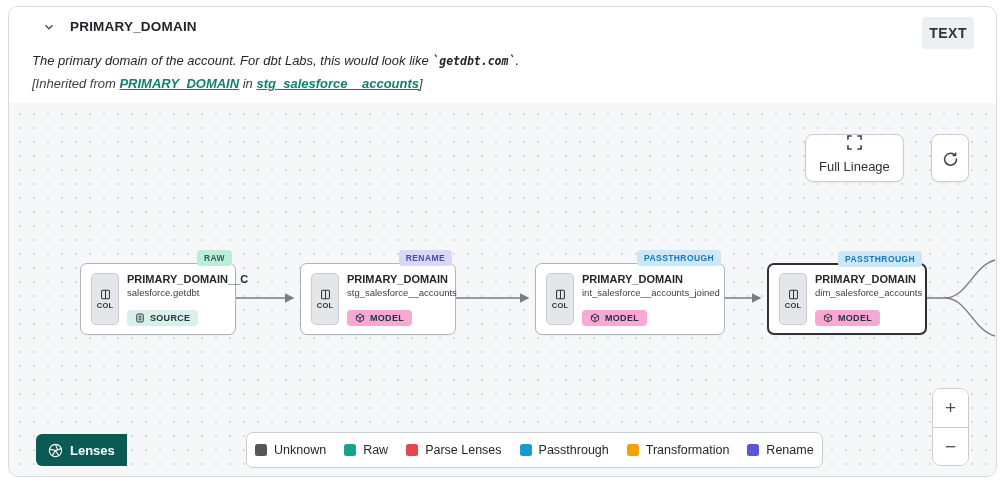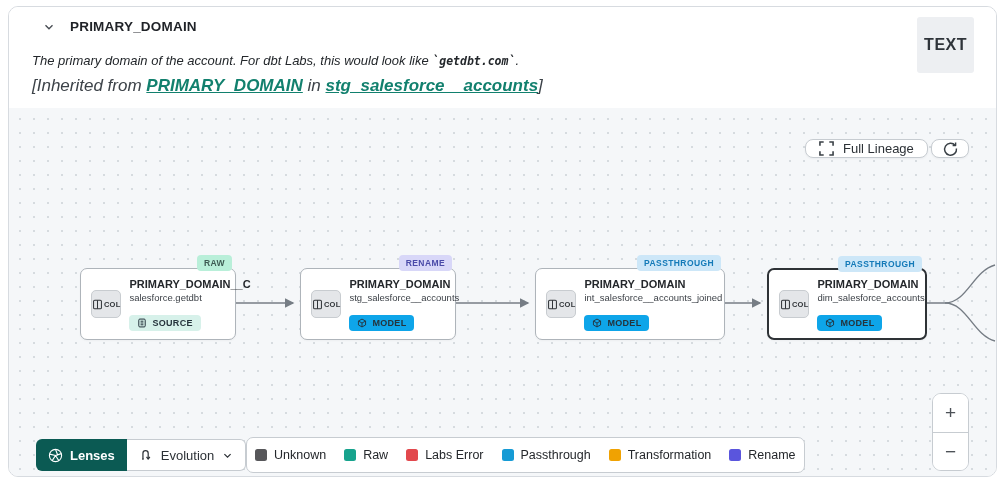--- a/index.html
+++ b/index.html
@@ -9,65 +9,66 @@
     background:#ffffff; border:1px solid #d7dbe0; border-radius:10px;
     overflow:hidden; display:flex; flex-direction:column;
   }
   
   .header { position:relative; background:#ffffff; padding:12px 16px 12px 23px; flex:0 0 84px; }
   .title-row { display:flex; align-items:center; gap:14px; padding-left:10px; }
   .chev { width:14px; height:14px; color:#4a4f55; }
   .col-title { font-size:13.5px; font-weight:700; color:#1f2227; letter-spacing:.2px; }
   .type-badge {
     position:absolute; right:22px; top:10px; background:#edeff2; color:#2f343a;
-    font-size:16px; font-weight:600; letter-spacing:.5px; padding:19px 7px; border-radius:3px;
+    font-size:14px; font-weight:600; letter-spacing:.5px; padding:8px 7px; border-radius:3px;
   }
   .desc { margin-top:19px; font-style:italic; font-size:13px; color:#23272b; }
   .desc code { font-family:"DejaVu Sans Mono", monospace; font-weight:700; font-size:11.5px; font-style:italic; }
-  .inherited { margin-top:8px; font-style:italic; font-size:17px; color:#3c4248; }
+  .inherited { margin-top:8px; font-style:italic; font-size:13px; color:#3c4248; }
   .inherited a { color:#12806e; text-decoration:underline; cursor:pointer; font-weight:600; }
   
   .canvas {
     position:relative; flex:1; background:#f5f7f9; overflow:hidden;
     background-image:radial-gradient(#d6dbdf 1px, transparent 1px);
     background-size:14px 14px; background-position:4px 4px;
   }
   .edges { position:absolute; left:0; top:0; }
   
   .btn {
     position:absolute; display:flex; align-items:center; gap:9px;
     background:#ffffff; border:1px solid #c7ccd1; border-radius:8px;
-    height:19px; padding:0 13px; font-size:13px; color:#2c3136; cursor:pointer;
+    height:48px; padding:0 13px; font-size:13px; color:#2c3136; cursor:pointer;
     box-shadow:0 1px 2px rgba(40,45,50,.05);
+    flex-direction:column;
   }
   .btn svg { color:#3a4046; }
   .icon-btn { justify-content:center; padding:0; width:38px; }
   
   .node {
     position:absolute; height:72px; background:#ffffff;
     border:1px solid #aeb4ba; border-radius:7px;
     display:flex; align-items:center; gap:8px; padding:0 10px; cursor:pointer;
     box-shadow:0 1px 2px rgba(40,45,50,.04);
   }
   .node.selected { border:2px solid #2e3236; }
   .col-chip {
-    flex:0 0 28px; height:28px; background:#e4e6e9; border:1px solid #c8ccd0; border-radius:5px;
-    display:flex; flex-direction:row; align-items:center; justify-content:center; gap:1px; color:#303438;
+    flex:0 0 28px; height:52px; background:#e4e6e9; border:1px solid #c8ccd0; border-radius:5px;
+    display:flex; flex-direction:column; align-items:center; justify-content:center; gap:1px; color:#303438;
   }
   .col-chip .col-label { font-size:7.5px; font-weight:700; letter-spacing:.2px; }
   .node-text { display:flex; flex-direction:column; align-items:flex-start; gap:2px; min-width:0; }
   .node-title { font-size:11px; font-weight:700; color:#24272b; white-space:nowrap; }
   .node-sub { font-size:9.5px; color:#3a3f45; white-space:nowrap; }
   .node-badge {
     margin-top:10px; display:inline-flex; align-items:center; gap:5px;
     font-size:9px; font-weight:700; letter-spacing:.3px; color:#25333c;
     padding:3px 8px; border-radius:4px;
   }
   .badge-source { background:#d7f1ea; }
-  .badge-model { background:#0ea5e9; }
+  .badge-model { background:#f9a8d4; }
   .tag {
     position:absolute; top:-14px; right:3px; padding:3px 7px; border-radius:4px;
     font-size:8.5px; font-weight:700; letter-spacing:.4px; white-space:nowrap;
   }
   
   .lenses-bar { position:absolute; display:flex; height:32px; }
   .lenses-btn {
     display:flex; align-items:center; gap:7px; background:#0b5a53; color:#ffffff;
     font-size:13px; font-weight:600; padding:0 12px; border-radius:6px 0 0 6px; cursor:pointer;
   }
@@ -229,45 +230,34 @@
     </div>
 
     <div class="lenses-bar" style="left:27px; top:331px;">
       <div class="lenses-btn">
         <svg width="15" height="15" viewBox="0 0 16 16" fill="none" stroke="currentColor" stroke-width="1.2">
             <circle cx="8" cy="8" r="6.5"></circle>
             <path d="M8 1.5 L10.5 8 M14.2 6 L8 8 M11.5 13.5 L8 8 M4.5 13.5 L8 8 M1.8 6.5 L8 8"></path>
           </svg>
         <span>Lenses</span>
       </div>
-      <div class="evo-btn">
-        <svg width="14" height="14" viewBox="0 0 16 16" fill="none" stroke="currentColor" stroke-width="1.4">
-            <path d="M4.5 12 V6 a3 3 0 0 1 6 0 v6"></path>
-            <path d="M8.6 10.2 L10.5 12.6 L12.4 10.2" stroke-linejoin="round"></path>
-            <circle cx="4.5" cy="12.5" r="1" fill="currentColor" stroke="none"></circle>
-          </svg>
-        <span>Evolution</span>
-        <svg width="11" height="11" viewBox="0 0 16 16" fill="none" stroke="currentColor" stroke-width="1.8">
-            <path d="M3.5 6l4.5 4.5L12.5 6"></path>
-          </svg>
-      </div>
     </div>
 
     <div class="legend" style="left:237px; top:329px;">
       <span class="legend-item">
           <span class="swatch" style="background-color: rgb(87, 87, 90);"></span>
           <span class="legend-label">Unknown</span>
         </span>
       <span class="legend-item">
           <span class="swatch" style="background-color: rgb(23, 163, 141);"></span>
           <span class="legend-label">Raw</span>
         </span>
       <span class="legend-item">
           <span class="swatch" style="background-color: rgb(226, 72, 77);"></span>
-          <span class="legend-label">Labs Error</span>
+          <span class="legend-label">Parse Lenses</span>
         </span>
       <span class="legend-item">
           <span class="swatch" style="background-color: rgb(22, 155, 213);"></span>
           <span class="legend-label">Passthrough</span>
         </span>
       <span class="legend-item">
           <span class="swatch" style="background-color: rgb(240, 162, 2);"></span>
           <span class="legend-label">Transformation</span>
         </span>
       <span class="legend-item">

